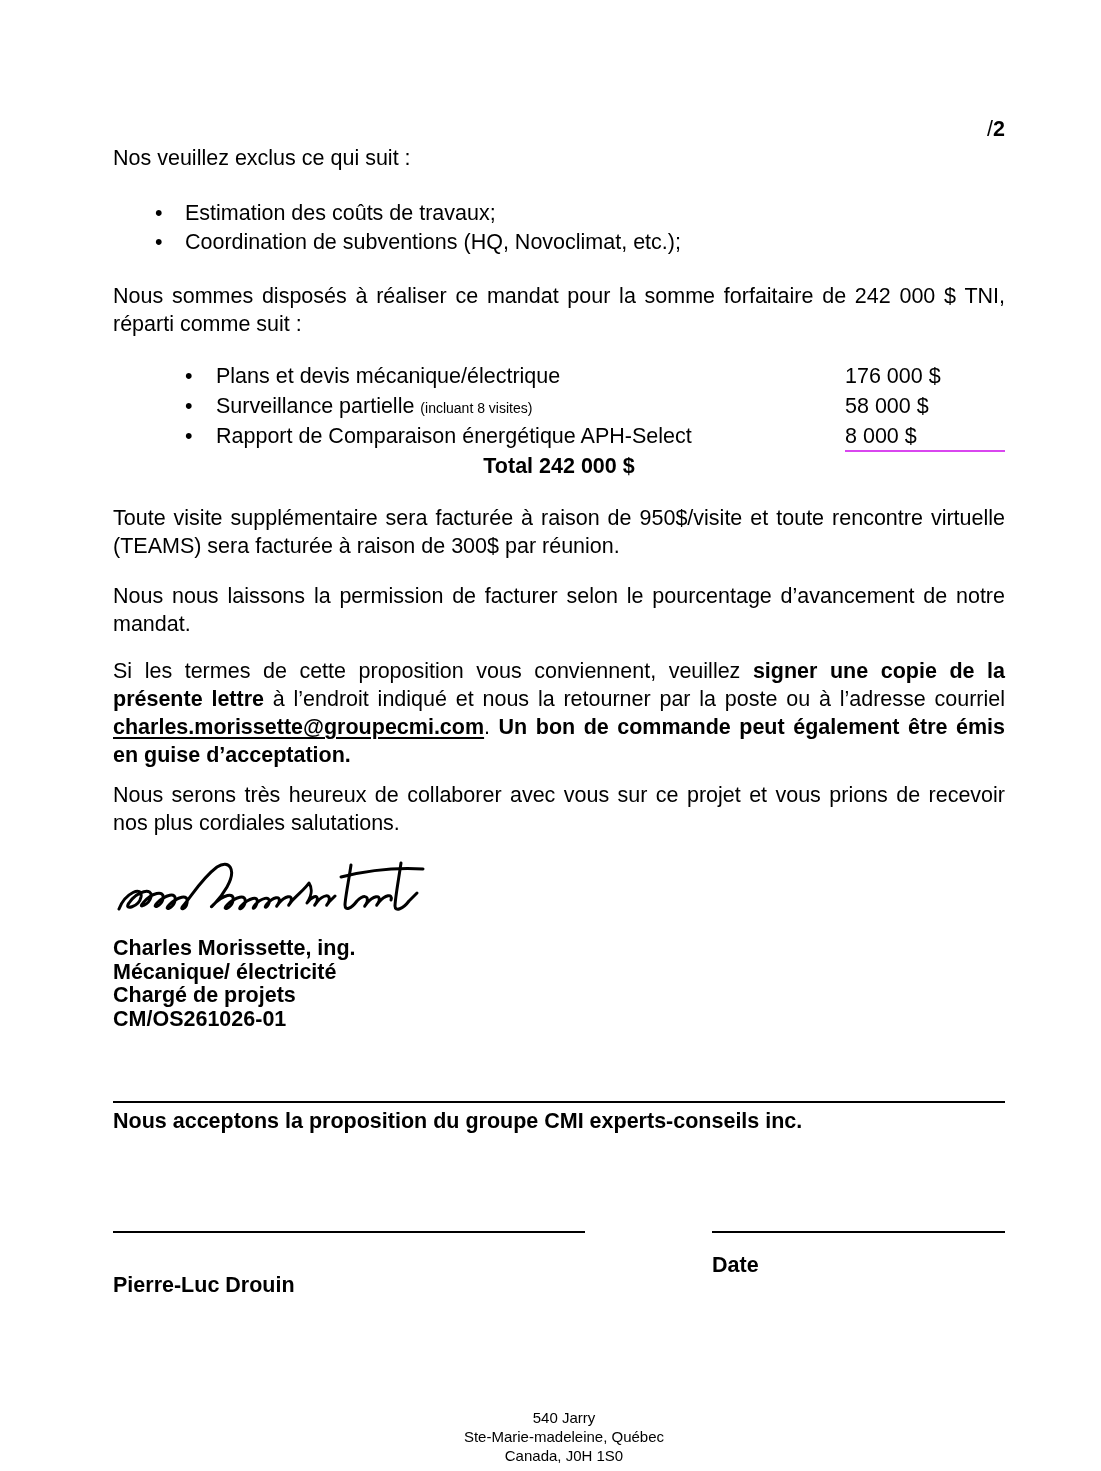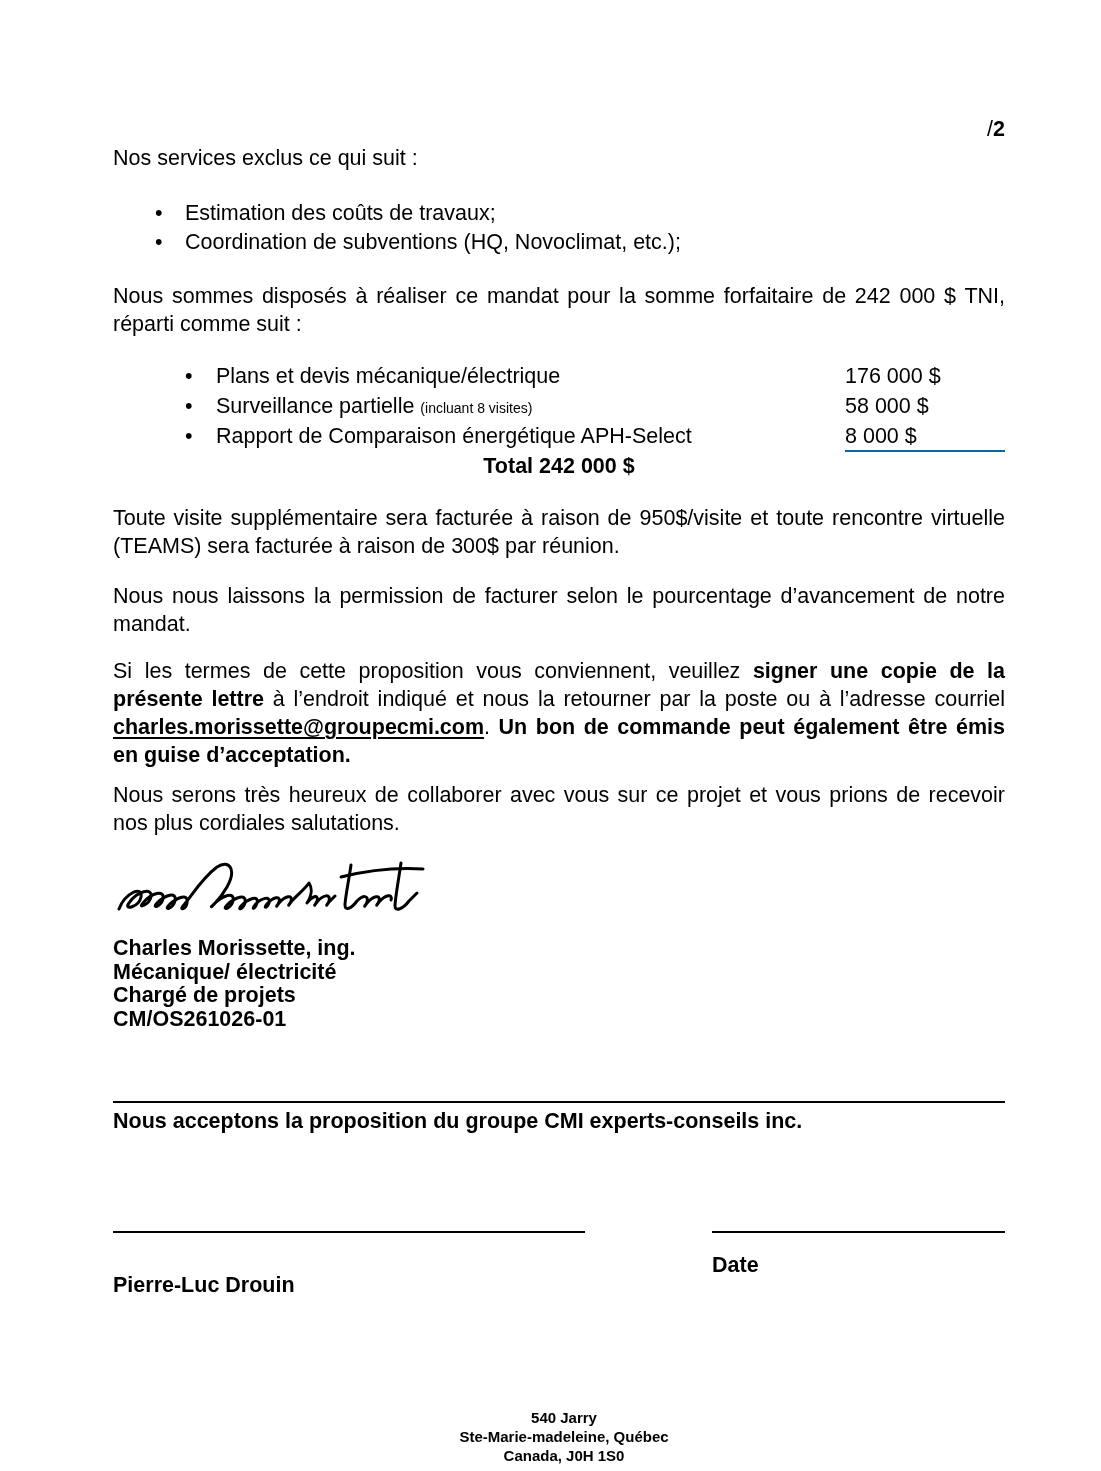--- a/index.html
+++ b/index.html
@@ -26,54 +26,54 @@
   .m-top24 { margin-top: 24px; }
   .m-top22 { margin-top: 22px; }
   .m-top19 { margin-top: 19px; }
   .m-top12 { margin-top: 12px; }
   .pricing { margin-top: 24px; }
   .p-row { display: flex; line-height: 28px; }
   .p-row .bullet { display: inline-block; padding-left: 72px; width: 31px; flex: none; }
   .p-label { flex: 1; }
   .p-note { font-size: 14px; }
   .p-amount { width: 160px; flex: none; }
-  .p-row.sum .p-amount { border-bottom: 2px solid #0369a1; }
+  .p-row.sum .p-amount { border-bottom: 2px solid #d946ef; }
   .p-total { text-align: center; font-weight: bold; line-height: 28px; }
   .bold { font-weight: bold; }
   .sig-image { margin-top: 22px; width: 320px; height: 70px; }
   .sig-image svg { display: block; }
   .sig-block { margin-top: 8px; font-weight: bold; line-height: 23.5px; }
   .rule { border: none; border-top: 2px solid #000; margin: 70px 0 0 0; }
   .accept { font-weight: bold; margin: 4px 0 0 0; }
   .sign-lines { display: flex; margin-top: 96px; }
   .sign-lines .line { display: block; height: 2px; background: #000; }
   .sign-lines .l1 { width: 472px; margin-right: 127px; }
   .sign-lines .l2 { width: 293px; }
   .sign-labels { display: flex; margin-top: 18px; font-weight: bold; }
   .sign-labels .n1 { width: 599px; flex: none; margin-top: 20px; }
   .sign-labels .n2 { flex: 1; }
   .footer {
     position: absolute;
     left: 123px;
     right: 96px;
     top: 1408px;
     text-align: center;
-    font-weight: bold;
+    font-weight: normal;
     font-size: 15px;
     line-height: 19px;
   }
 </style>
 </head>
 <body>
 
 <div class="page">
 
   <div class="pagenum"><span>/</span><span style="font-weight: bold;">2</span></div>
 
-  <p class="intro">Nos services exclus ce qui suit :</p>
+  <p class="intro">Nos veuillez exclus ce qui suit :</p>
 
   <div class="list1">
     <div class="b-row">
       <span class="bullet">•</span>
       <span>Estimation des coûts de travaux;</span>
     </div>
     <div class="b-row">
       <span class="bullet">•</span>
       <span>Coordination de subventions (HQ, Novoclimat, etc.);</span>
     </div>

